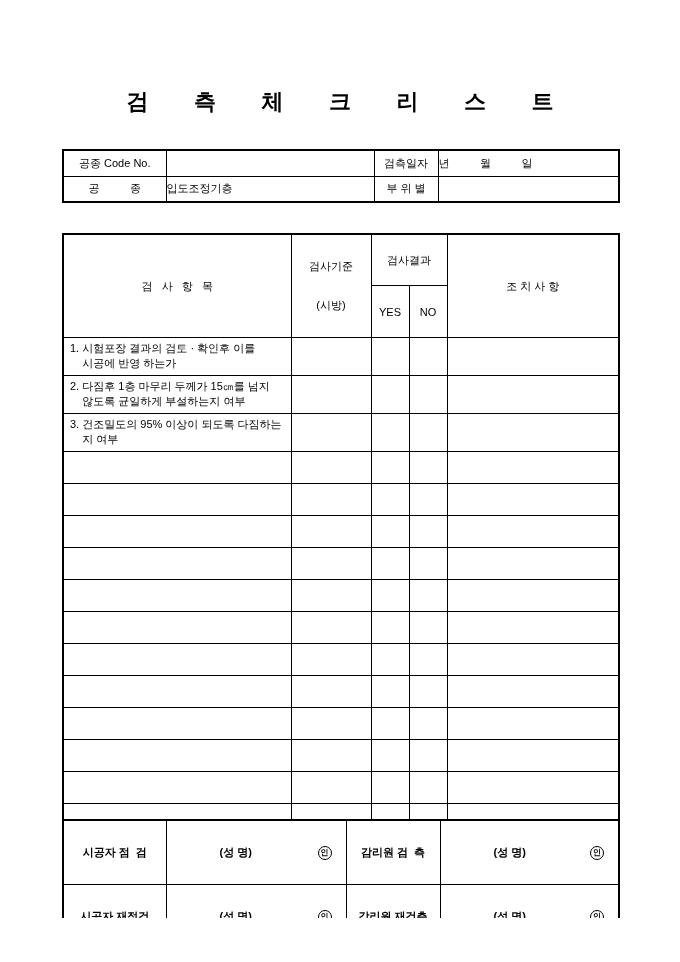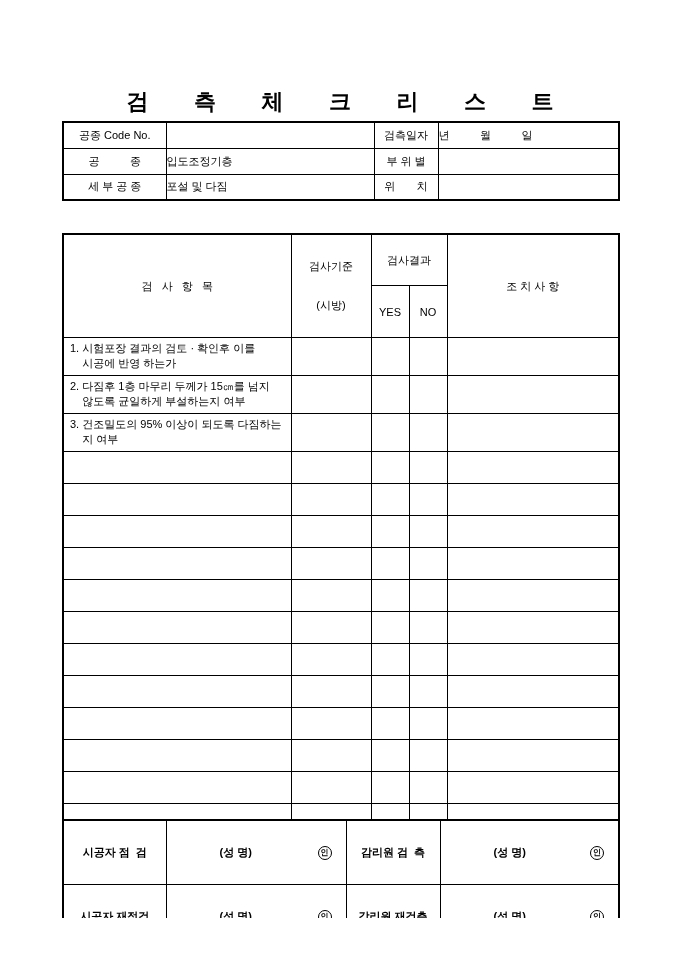--- a/index.html
+++ b/index.html
@@ -14,21 +14,21 @@
     font-weight:bold; font-size:22px;
     letter-spacing:20px; text-indent:20px;
     white-space:pre;
   }
 
   table { border-collapse:collapse; table-layout:fixed; position:absolute; background:#fff; }
   table { border:2px solid #000; }
   td { border:1px solid #000; font-size:11px; color:#000; overflow:hidden; }
 
   
-  .info-table { left:62px; top:121px; width:556px; }
+  .info-table { left:62px; top:149px; width:556px; }
   .info-table tr { height:26px; }
   .info-table td { vertical-align:middle; text-align:left; white-space:pre; }
   .info-table td.lbl { text-align:center; }
 
   
   .check-table { left:62px; top:233px; width:556px; }
   .check-table td { vertical-align:middle; text-align:center; white-space:pre; }
   .hdr-top { height:22px; }
   .hdr-bot { height:22px; }
   .std-cell div { line-height:15px;text-align:center; }
@@ -73,26 +73,20 @@
         <tr>
       <td class="lbl">공종 Code No.</td>
       <td></td>
       <td class="lbl">검측일자</td>
       <td>년          월          일</td>
     </tr>
     <tr>
       <td class="lbl">공          종</td>
       <td>입도조정기층</td>
       <td class="lbl">부 위 별</td>
-      <td></td>
-    </tr>
-    <tr>
-      <td class="lbl">세 부 공 종</td>
-      <td>포설 및 다짐</td>
-      <td class="lbl">위       치</td>
       <td></td>
     </tr>
   </tbody>
     </table>
 
   <table class="check-table">
     <colgroup>
       <col style="width:228px">
         <col style="width:80px">
         <col style="width:38px">

